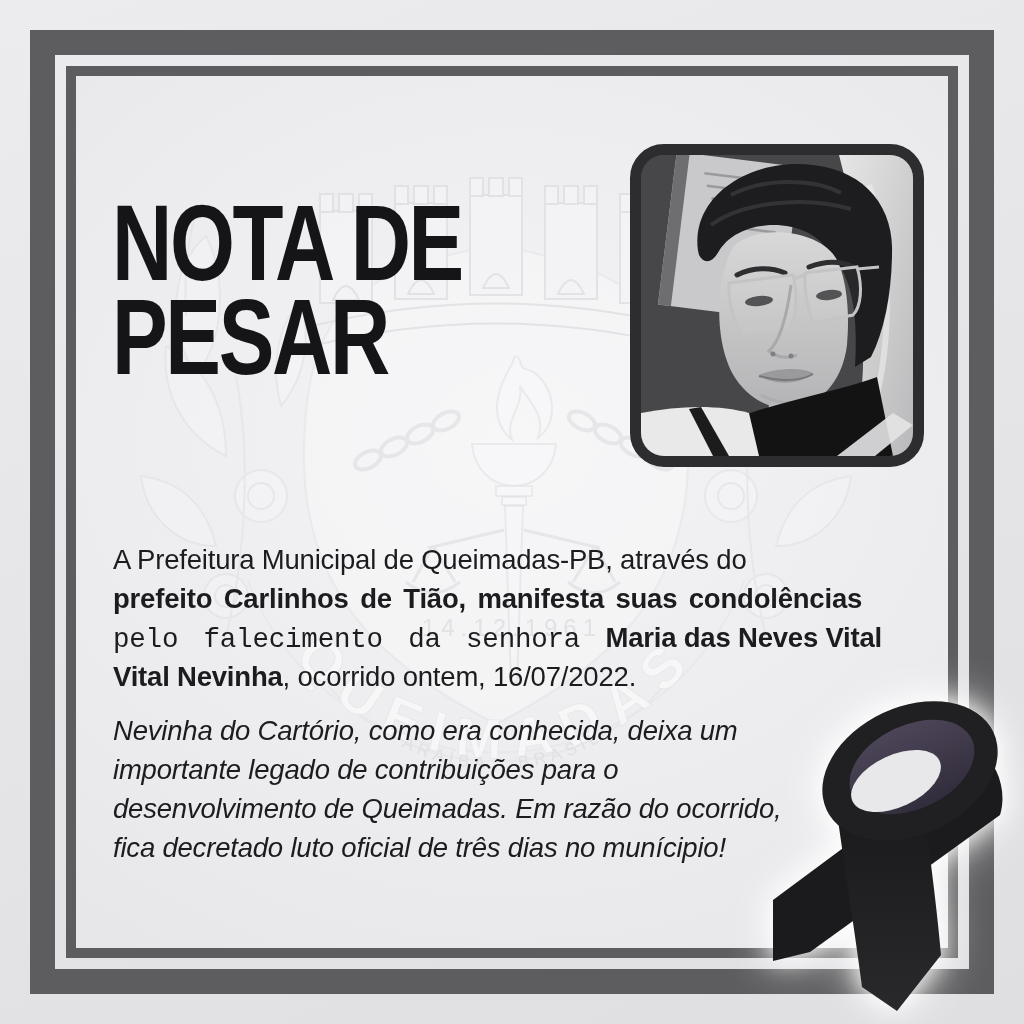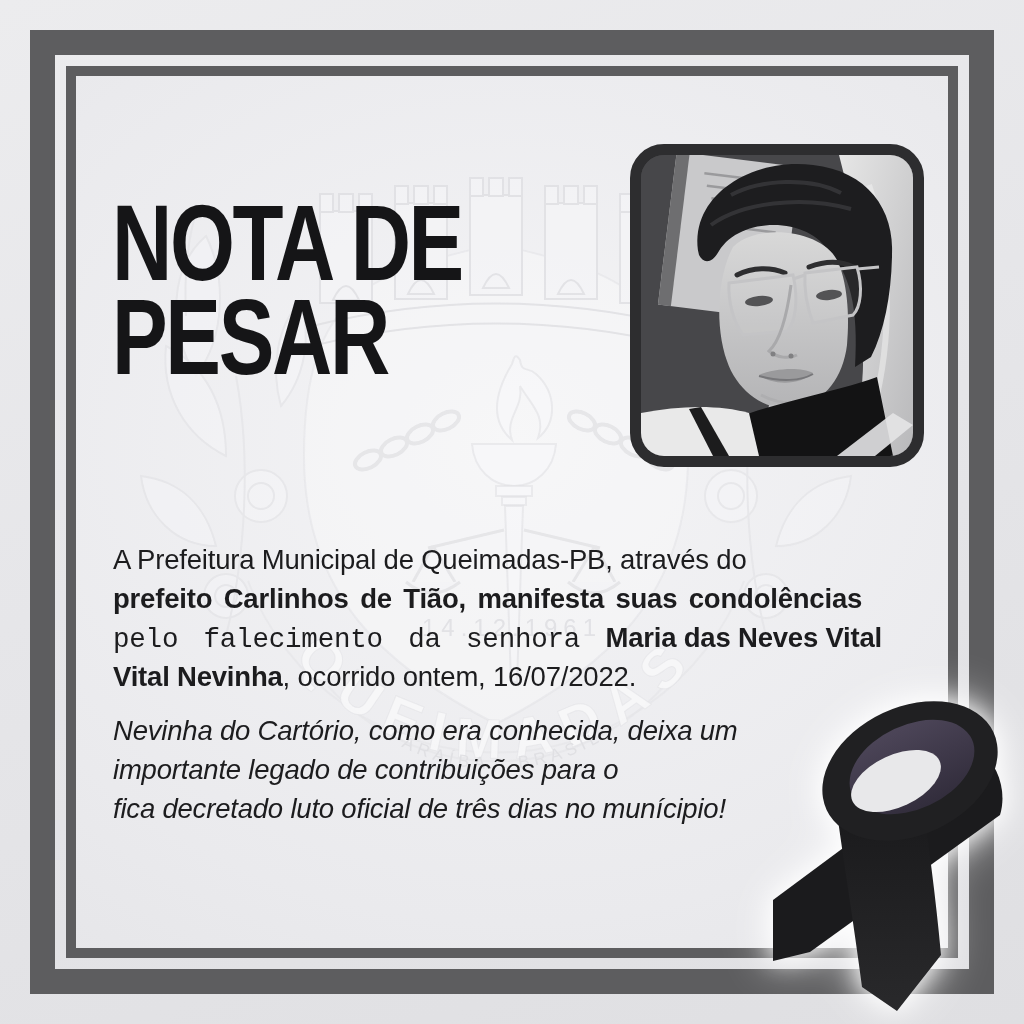--- a/index.html
+++ b/index.html
@@ -229,20 +229,21 @@
   <div class="para p1">
     <div class="ln">A Prefeitura Municipal de Queimadas-PB, através do</div>
     <div class="ln ws-med">prefeito Carlinhos de Tião, manifesta suas condolências</div>
     <div class="ln"><span class="ws-wide">pelo falecimento da senhora </span><span class="b">Maria das Neves Vital</span></div>
     <div class="ln"><span class="b">Vital Nevinha</span><span>, ocorrido ontem, 16/07/2022.</span></div>
   </div>
 
   <div class="para p2">
     <div class="ln">Nevinha do Cartório, como era conhecida, deixa um</div>
     <div class="ln">importante legado de contribuições para o</div>
+    <div class="ln">desenvolvimento de Queimadas. Em razão do ocorrido,</div>
     <div class="ln">fica decretado luto oficial de três dias no munícipio!</div>
   </div>
 
 </div>
 
 <div class="ribbon-wrap">
   <svg width="270" height="335" viewBox="0 0 270 335">
     <defs>
       <linearGradient id="purpleG" x1="0" y1="0" x2="0" y2="1">
         <stop offset="0" stop-color="#4c4558"></stop>

